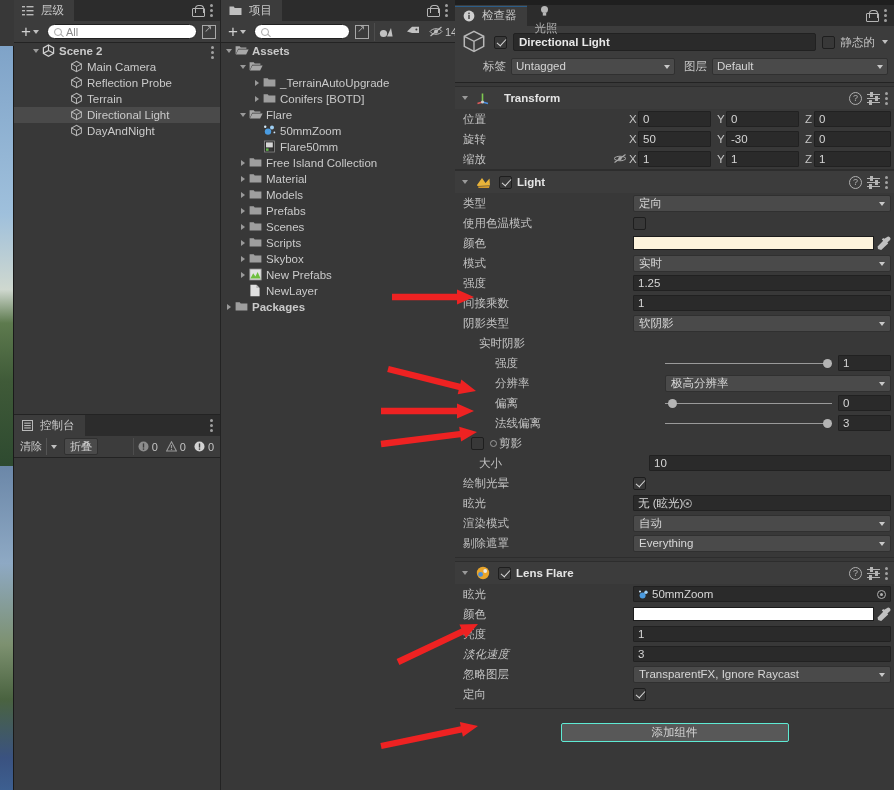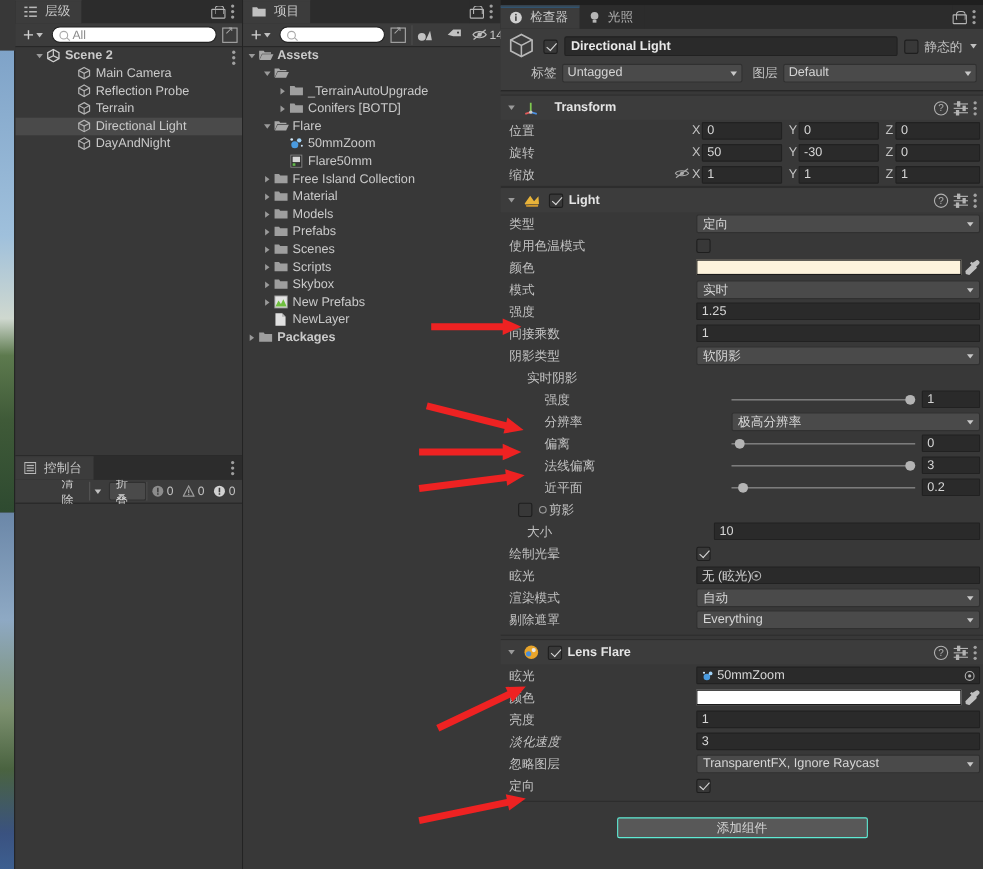--- a/index.html
+++ b/index.html
@@ -10,21 +10,21 @@
     font-size:11px; color:#c4c4c4;
     -webkit-font-smoothing:antialiased;
   }
   #root{position:relative;width:894px;height:790px;}
 
   
   .panel{position:absolute;background:#383838;}
   .tabbar{height:21px;background:#2c2c2c;display:flex;align-items:stretch;position:relative;}
   .tab{display:flex;align-items:center;gap:4px;padding:0 10px 0 8px;background:#3c3c3c;color:#c8c8c8;
        font-size:11.5px;height:21px;position:relative;}
-  .tab.inactive{background:#2c2c2c;color:#b0b0b0;}
+  .tab.inactive{background:#2c2c2c;color:#b0b0b0;flex-direction:column;}
   .tab.active:after{content:"";position:absolute;left:0;right:0;top:0;height:1px;background:#3c3c3c;}
   .tab.selblue:before{content:"";position:absolute;left:0;right:0;top:0;height:2px;background:#2c5d87;}
   .tabspacer{flex:1;background:#2c2c2c;}
   .tabicons{display:flex;align-items:center;gap:7px;padding-right:7px;background:#2c2c2c;}
   .kebab{width:3px;height:13px;position:relative;opacity:.85;}
   .kebab i{position:absolute;left:0;width:3px;height:3px;border-radius:50%;background:#b4b4b4;}
   .kebab i:nth-child(1){top:0}.kebab i:nth-child(2){top:5px}.kebab i:nth-child(3){top:10px}
   .lockico{width:11px;height:12px;position:relative;}
   .lockico:before{content:"";position:absolute;left:0;bottom:0;width:11px;height:7px;border:1.2px solid #b4b4b4;border-radius:1px;}
   .lockico:after{content:"";position:absolute;left:2.5px;top:0;width:7px;height:7px;border:1.2px solid #b4b4b4;border-bottom:none;border-radius:3.5px 3.5px 0 0;}
@@ -233,21 +233,21 @@
       <div class="tabicons">
         <span class="kebab">
             <i></i>
             <i></i>
             <i></i>
           </span>
       </div>
     </div>
 
     <div class="toolrow" style="gap:0;padding:0 2px;">
-      <span style="display:flex;align-items:center;gap:3px;height:17px;padding:0 4px;color:#d0d0d0;margin-left:36px;">
+      <span style="display:flex;align-items:center;gap:3px;height:17px;padding:0 4px;color:#d0d0d0;">
         <span>清除</span>
       </span>
       <span style="display:flex;align-items:center;height:17px;padding:0 4px;border-left:1px solid #555;">
         <span class="caretdn"></span>
       </span>
       <span style="display:flex;align-items:center;height:17px;padding:0 5px;background:#4a4a4a;border:1px solid #303030;border-radius:2px;margin-left:3px;color:#d0d0d0;">
         <span>折叠</span>
       </span>
       <span style="flex:1"></span>
       <span style="display:flex;align-items:center;gap:3px;height:17px;padding:0 4px;border-left:1px solid #4d4d4d;">
@@ -741,30 +741,20 @@
         <span class="plabel" style="width:170px;margin-left:32px;">法线偏离</span>
         <span class="slider" id="sl-nbias" style="flex:1;margin-right:6px;">
           <span class="trk"></span>
             <span class="kn" style="left: calc(100% - 9px);"></span>
         </span>
         <span class="fldflat" style="width:53px;margin-right:3px;">
           <span>3</span>
         </span>
       </div>
 
-      <div class="prow">
-        <span class="plabel" style="width:170px;margin-left:32px;">近平面</span>
-        <span class="slider" id="sl-near" style="flex:1;margin-right:6px;">
-          <span class="trk"></span>
-            <span class="kn" style="left: calc(4% - 0.36px);"></span>
-        </span>
-        <span class="fldflat" style="width:53px;margin-right:3px;">
-          <span>0.2</span>
-        </span>
-      </div>
 
       <div class="prow">
         <span class="chk" style="margin-left:8px;"></span>
         <span style="margin-left:6px;width:7px;height:7px;border:1.2px solid #9a9a9a;border-radius:50%;"></span>
         <span class="plabel" style="margin-left:2px;">剪影</span>
       </div>
 
       <div class="prow">
         <span class="plabel" style="width:170px;margin-left:16px;">大小</span>
         <span class="fldflat" style="flex:1;margin-right:3px;">

